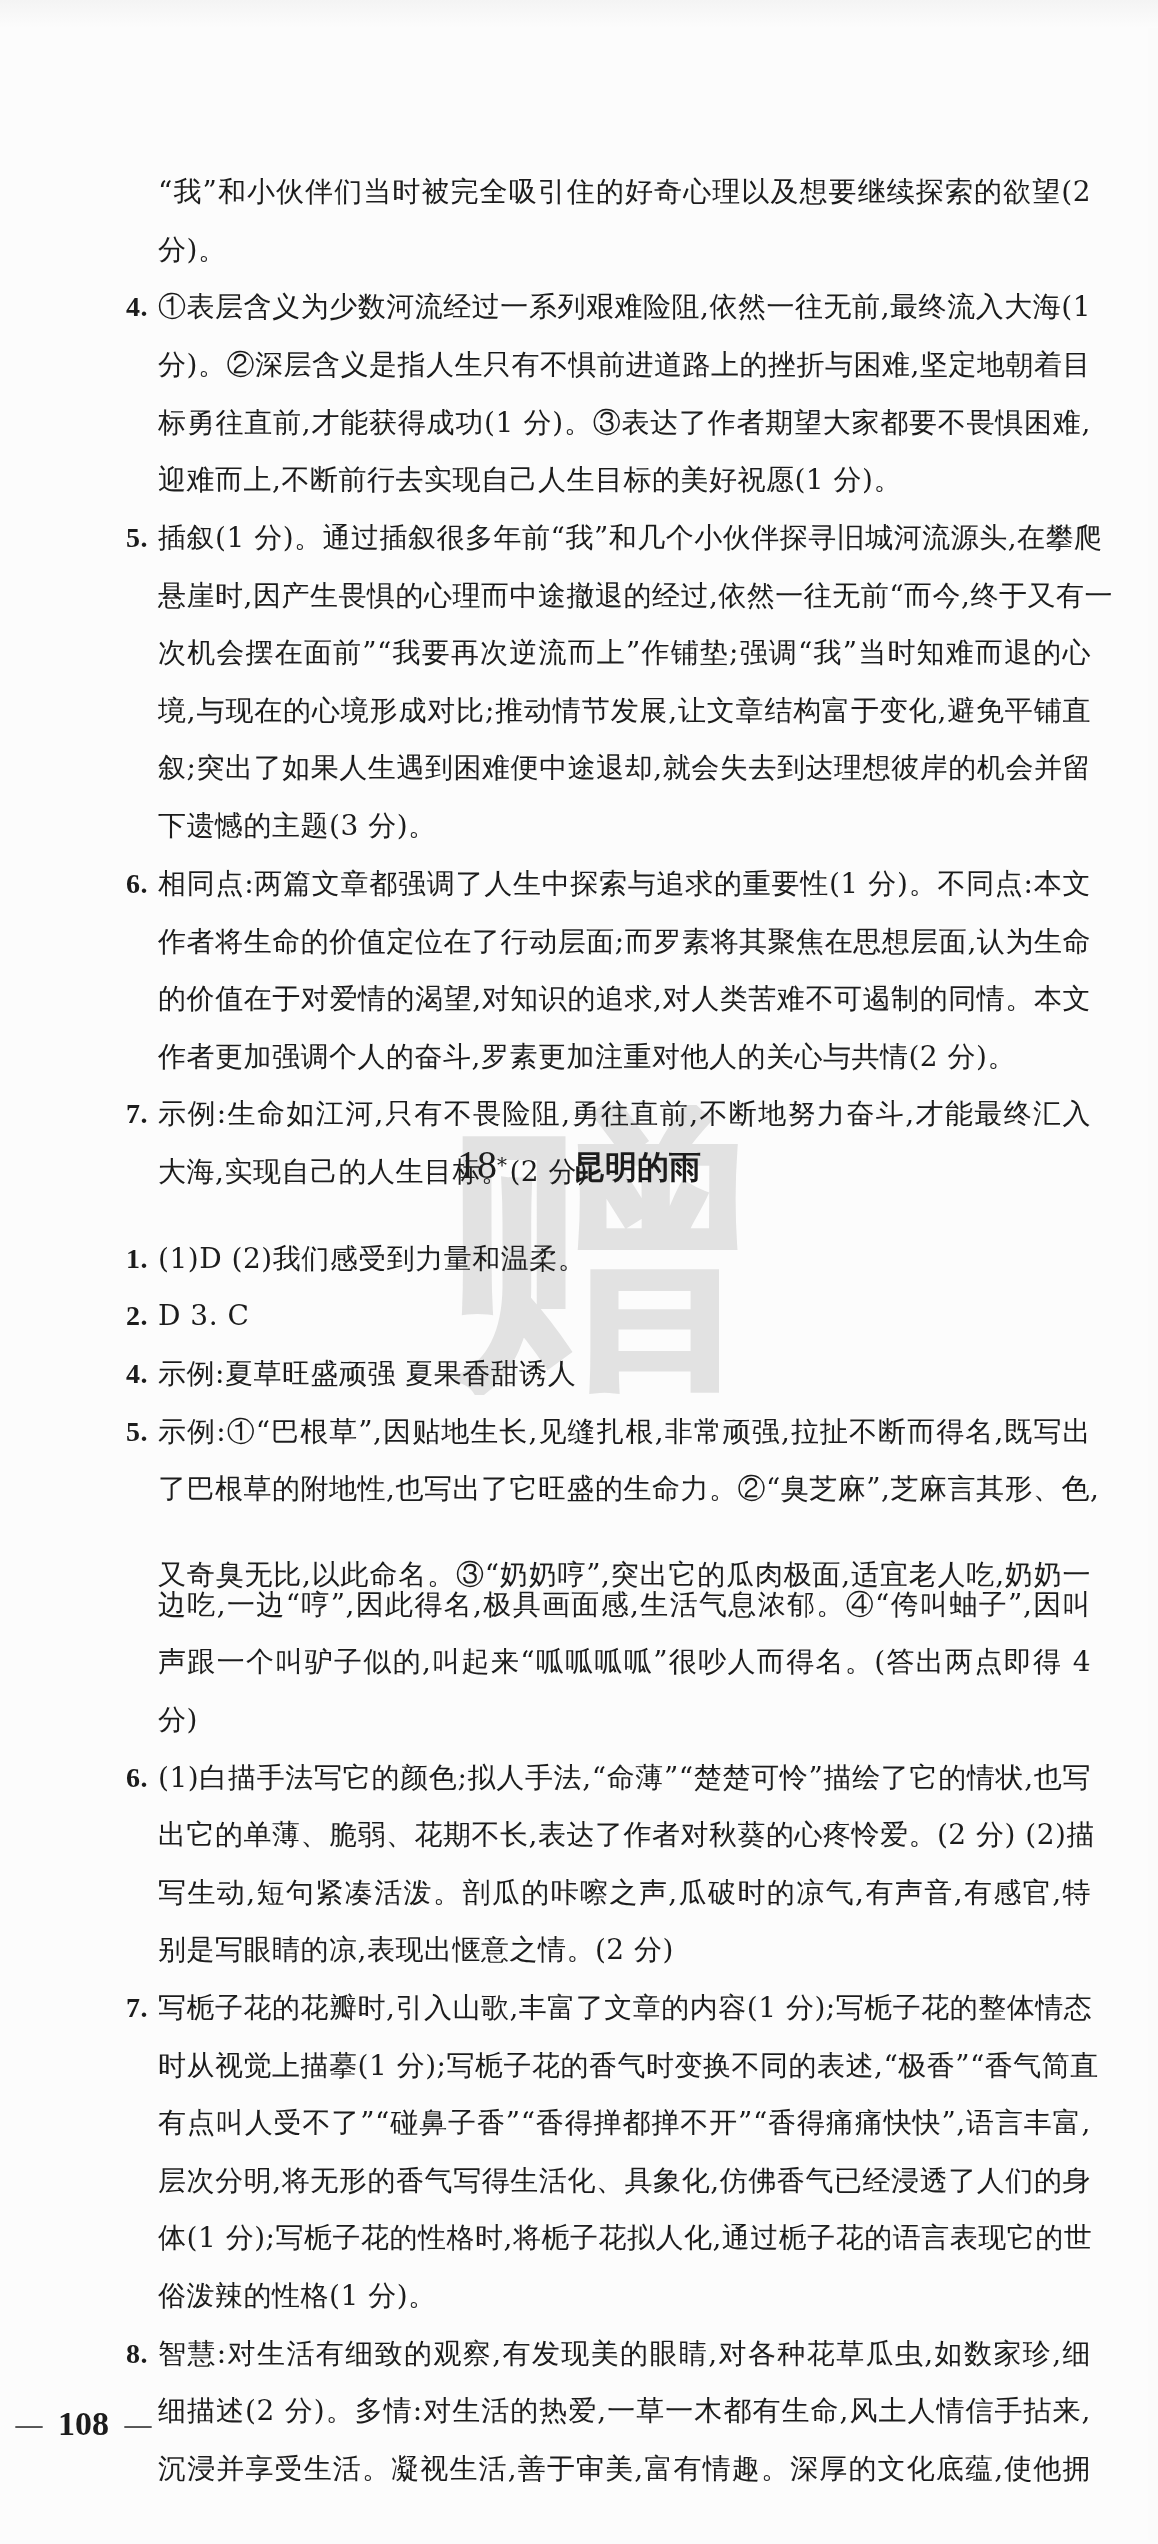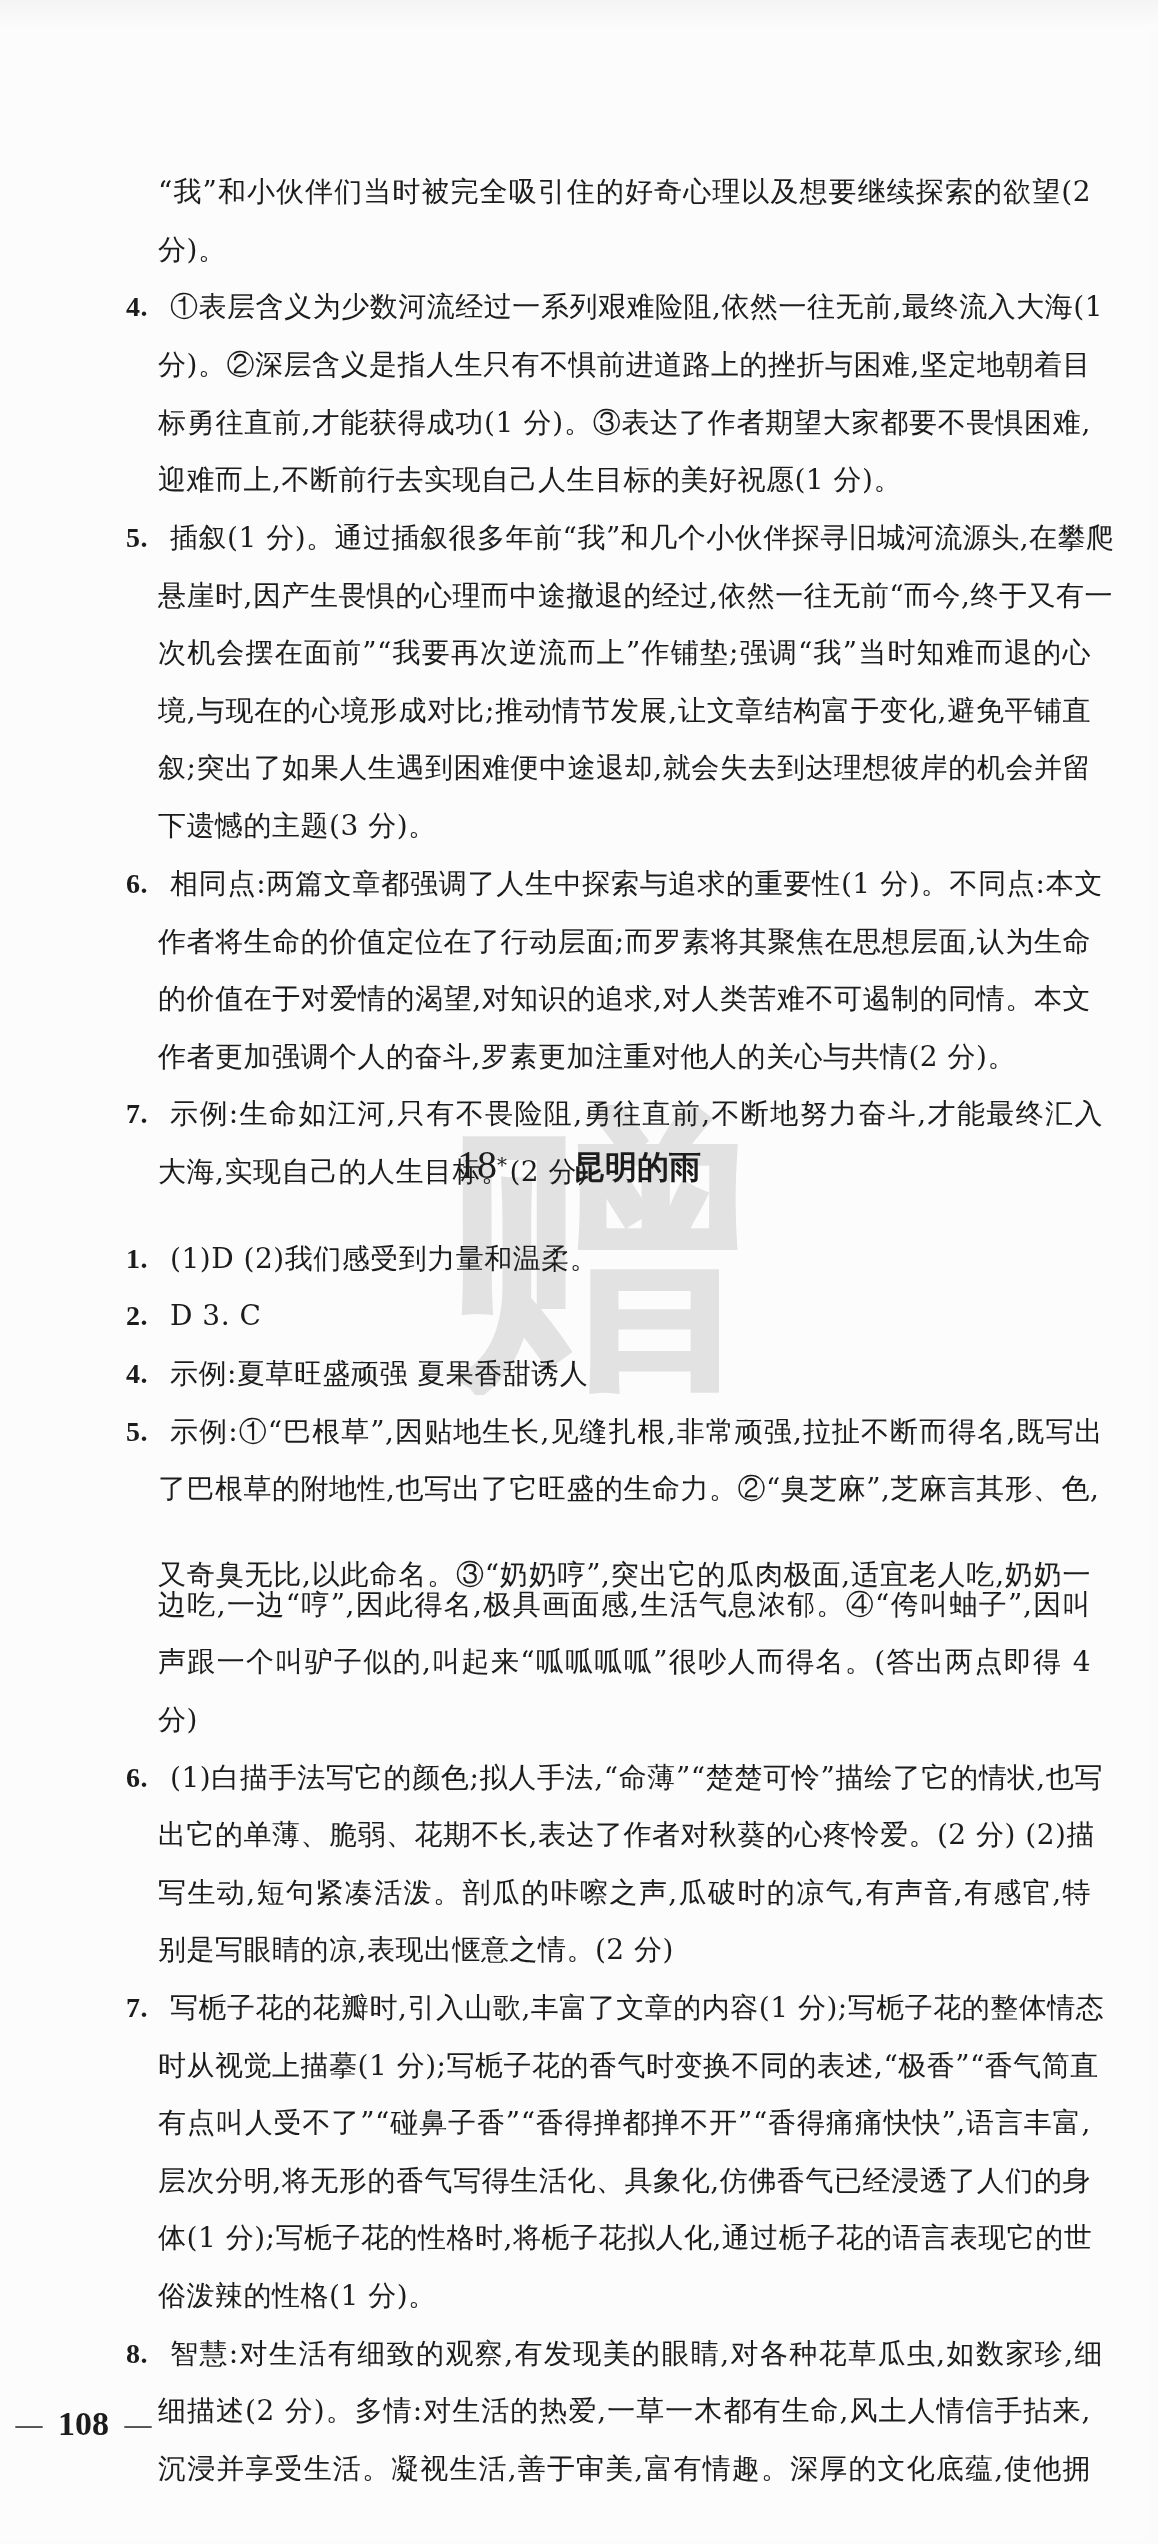--- a/index.html
+++ b/index.html
@@ -33,21 +33,21 @@
     position: absolute; left: 126px; width: 965px;
     font-size: 28px; line-height: 40px; height: 40px;
     white-space: nowrap; overflow: visible;
     letter-spacing: 0.5px;
   }
   .line .num {
     display: inline-block; width: 32px;
     font-family: "Liberation Serif", "DejaVu Serif", serif;
     font-weight: bold; font-size: 28px;
   }
-  .line .body-text { display: inline-block; margin-left: 12px; }
+  .line .body-text { display: inline-block; }
   .line.cont .body-text { margin-left: 32px; }
   .line.justify .body-text {
     width: 933px; text-align: justify; text-align-last: justify;
   }
   .section-title {
     position: absolute; left: 0; width: 1158px; top: 1143px;
     text-align: center; font-size: 32px; line-height: 44px;
   }
   .section-title .sec-num {
     font-family: Liberation Serif, serif;

